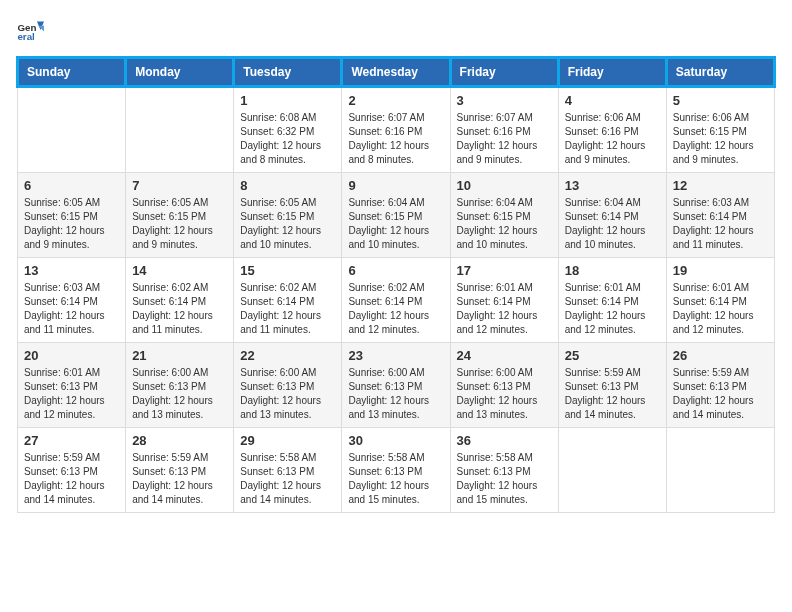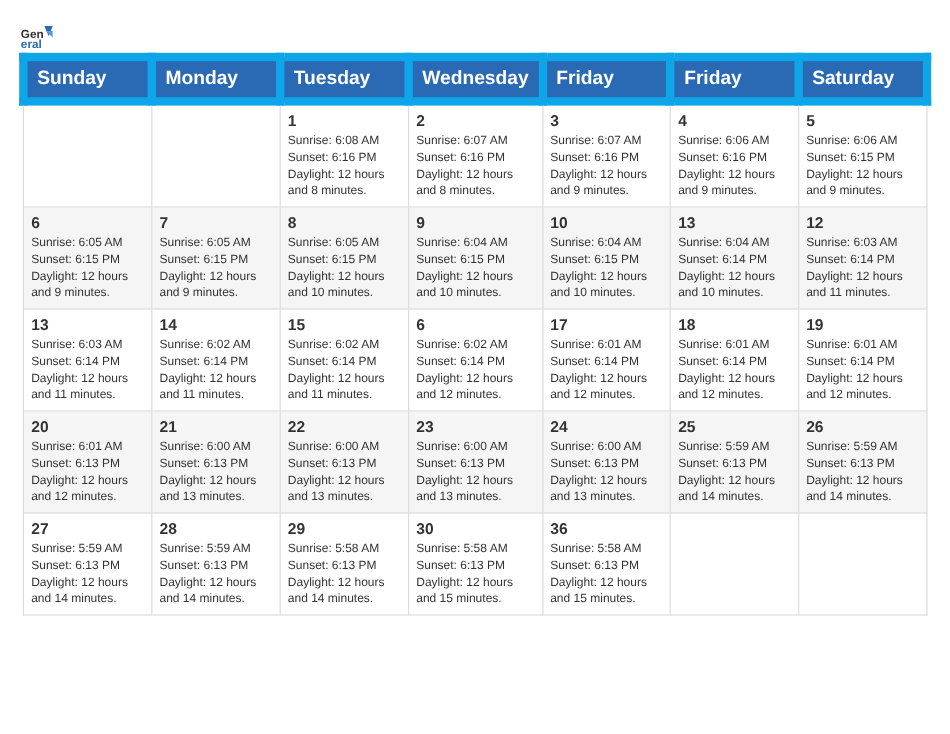--- a/index.html
+++ b/index.html
@@ -7,20 +7,21 @@
       font-family: Arial, sans-serif;
       background: #fff;
       width: 792px;
       min-height: 612px;
       padding: 16px;
     }
     .header-area {
       display: flex;
       justify-content: space-between;
       align-items: flex-start;
+      margin-bottom: 12px;
     }
     .logo {
       display: flex;
       align-items: center;
       gap: 4px;
     }
     .logo-text-general {
       font-size: 18px;
       font-weight: bold;
       color: #333;
@@ -50,25 +51,25 @@
       color: #555;
     }
     .calendar-table {
       width: 100%;
       border-collapse: collapse;
       border: 1px solid #ccc;
     }
     .calendar-table th {
       background-color: #2a6ab5;
       color: #fff;
-      font-size: 16px;
+      font-size: 12px;
       font-weight: bold;
       padding: 6px 8px;
       text-align: left;
-      border: 7px solid #0ea5e9;
+      border: 3px solid #0ea5e9;
     }
     .calendar-table td {
       width: calc(100% / 7);
       vertical-align: top;
       padding: 5px 6px;
       border: 1px solid #ddd;
       background: #fff;
       min-height: 80px;
       font-size: 10.5px;
       color: #333;
@@ -128,21 +129,21 @@
         <th>Saturday</th>
       </tr>
   </thead>
   <tbody id="calendar-body">
       <tr>
         <td class="empty-cell"></td>
         <td class="empty-cell"></td>
         <td>
           <span class="day-number">1</span>
           <div class="day-info" style="white-space: pre-line;">Sunrise: 6:08 AM
-Sunset: 6:16 PM
+Sunset: 6:32 PM
 Daylight: 12 hours and 8 minutes.</div>
         </td>
         <td>
           <span class="day-number">2</span>
           <div class="day-info" style="white-space: pre-line;">Sunrise: 6:07 AM
 Sunset: 6:16 PM
 Daylight: 12 hours and 8 minutes.</div>
         </td>
         <td>
           <span class="day-number">3</span>

